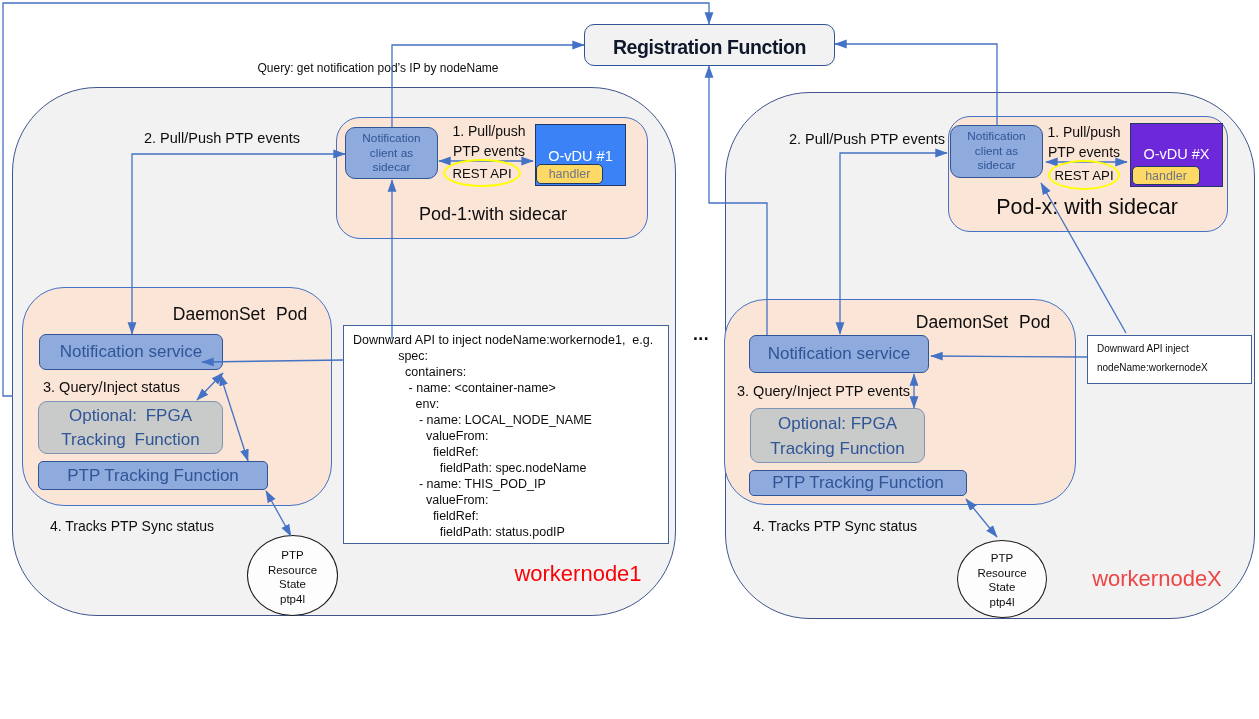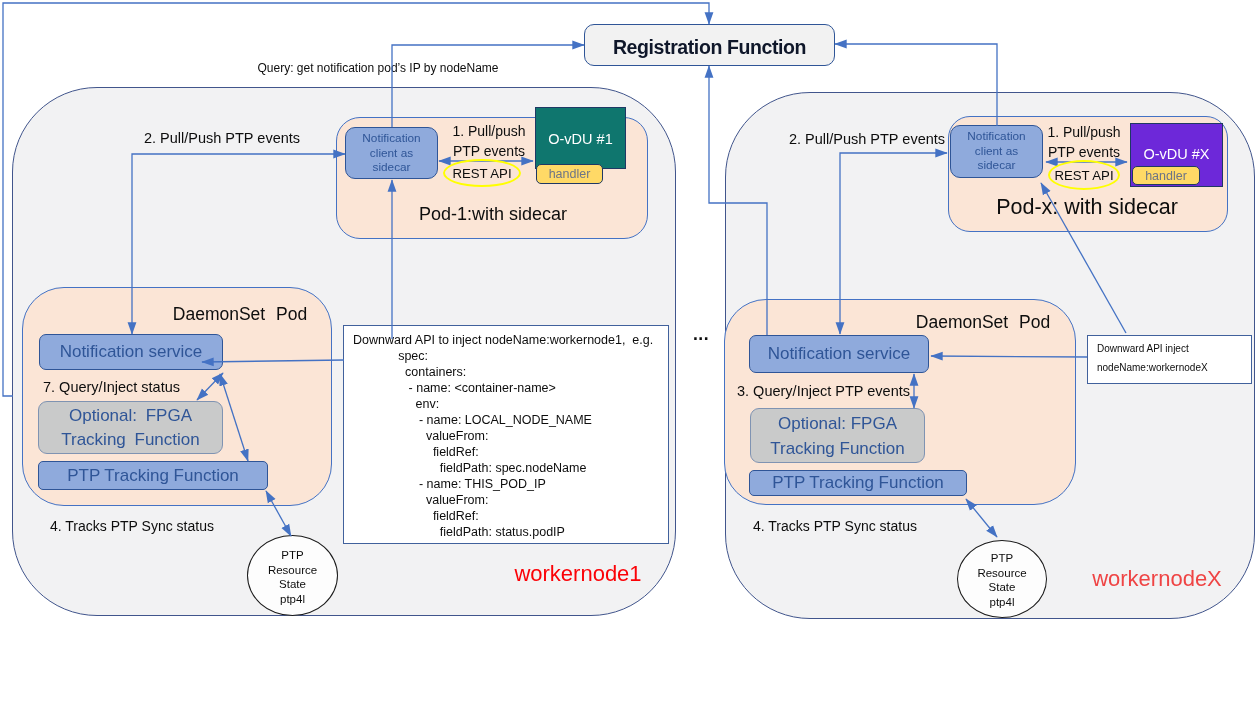--- a/index.html
+++ b/index.html
@@ -21,21 +21,21 @@
   #rf-box{left:584px;top:24px;width:251px;height:42px;background:#f2f2f2;border:1.6px solid #2f5597;border-radius:10px;}
   #rf-label{left:584px;top:26px;width:251px;height:42px;font-size:19.5px;font-weight:bold;letter-spacing:-0.4px;color:#0f172a;}
   #dots-label{left:693px;top:324px;width:30px;font-size:17.5px;font-weight:bold;letter-spacing:0.5px;}
 
   
   #left-node{left:12px;top:87px;width:664px;height:529px;}
   #left-pod{left:336px;top:117px;width:312px;height:122px;border-radius:24px;}
   #left-client{left:345px;top:127px;width:93px;height:52px;border-radius:10px;font-size:11.8px;line-height:14.6px;padding-top:3px;text-align:center;}
   #left-pull1{left:441px;top:122px;width:96px;font-size:14px;line-height:19.5px;text-align:center;}
   #left-ellipse{left:443px;top:159px;width:78px;height:28px;border:2.6px solid #ffff00;border-radius:50%;font-size:13.2px;background:transparent;z-index:2;}
-  #left-ovdu{left:535px;top:107px;width:91px;height:62px;background:#0f766e;border:1.4px solid #1f3864;color:#ffffff;font-size:14.5px;text-align:center;padding-top:23px;}
+  #left-ovdu{left:535px;top:124px;width:91px;height:62px;background:#3b82f6;border:1.4px solid #1f3864;color:#ffffff;font-size:14.5px;text-align:center;padding-top:23px;}
   #left-handler{left:536px;top:164px;width:67px;height:20px;background:#ffd966;border:1.4px solid #1f3864;border-radius:5px;color:#6d7486;font-size:12.5px;}
   #left-pod-label{left:373px;top:204px;width:240px;font-size:18px;text-align:center;}
   #left-pull2{left:97px;top:130px;width:250px;font-size:14.5px;text-align:center;}
   #left-ds{left:22px;top:287px;width:310px;height:219px;border-radius:42px;}
   #left-ds-label{left:140px;top:304px;width:200px;font-size:17.5px;text-align:center;word-spacing:6px;}
   #left-svc{left:39px;top:334px;width:184px;height:36px;border-radius:7px;font-size:17px;}
   #left-q3{left:43px;top:379px;width:250px;font-size:14.5px;}
   #left-fpga{left:38px;top:401px;width:185px;height:53px;border-radius:9px;font-size:17px;line-height:24px;word-spacing:4px;}
   #left-ptp{left:38px;top:461px;width:230px;height:29px;border-radius:5px;font-size:17px;}
   #left-t4{left:50px;top:518px;width:250px;font-size:14px;}
@@ -81,21 +81,21 @@
   <div class="abs center" id="left-ellipse">
       <span>REST API</span>
     </div>
   <div class="abs" id="left-ovdu">O-vDU #1</div>
   <div class="abs center" id="left-handler">handler</div>
   <div class="abs" id="left-pod-label">Pod-1:with sidecar</div>
   <div class="abs" id="left-pull2">2. Pull/Push PTP events</div>
   <div class="abs peach" id="left-ds"></div>
   <div class="abs" id="left-ds-label">DaemonSet Pod</div>
   <div class="abs bluebox center" id="left-svc">Notification service</div>
-  <div class="abs" id="left-q3">7. Query/Inject status</div>
+  <div class="abs" id="left-q3">3. Query/Inject status</div>
   <div class="abs graybox center prelines" id="left-fpga">Optional: FPGA
 Tracking Function</div>
   <div class="abs bluebox center" id="left-ptp">PTP Tracking Function</div>
   <div class="abs" id="left-t4">4. Tracks PTP Sync status</div>
   <div class="abs prelines" id="left-circle">PTP
 Resource
 State
 ptp4l</div>
   <div class="abs" id="left-workernode">workernode1</div>
   <div class="abs whitebox pre" id="left-downward">Downward API to inject nodeName:workernode1,  e.g.

